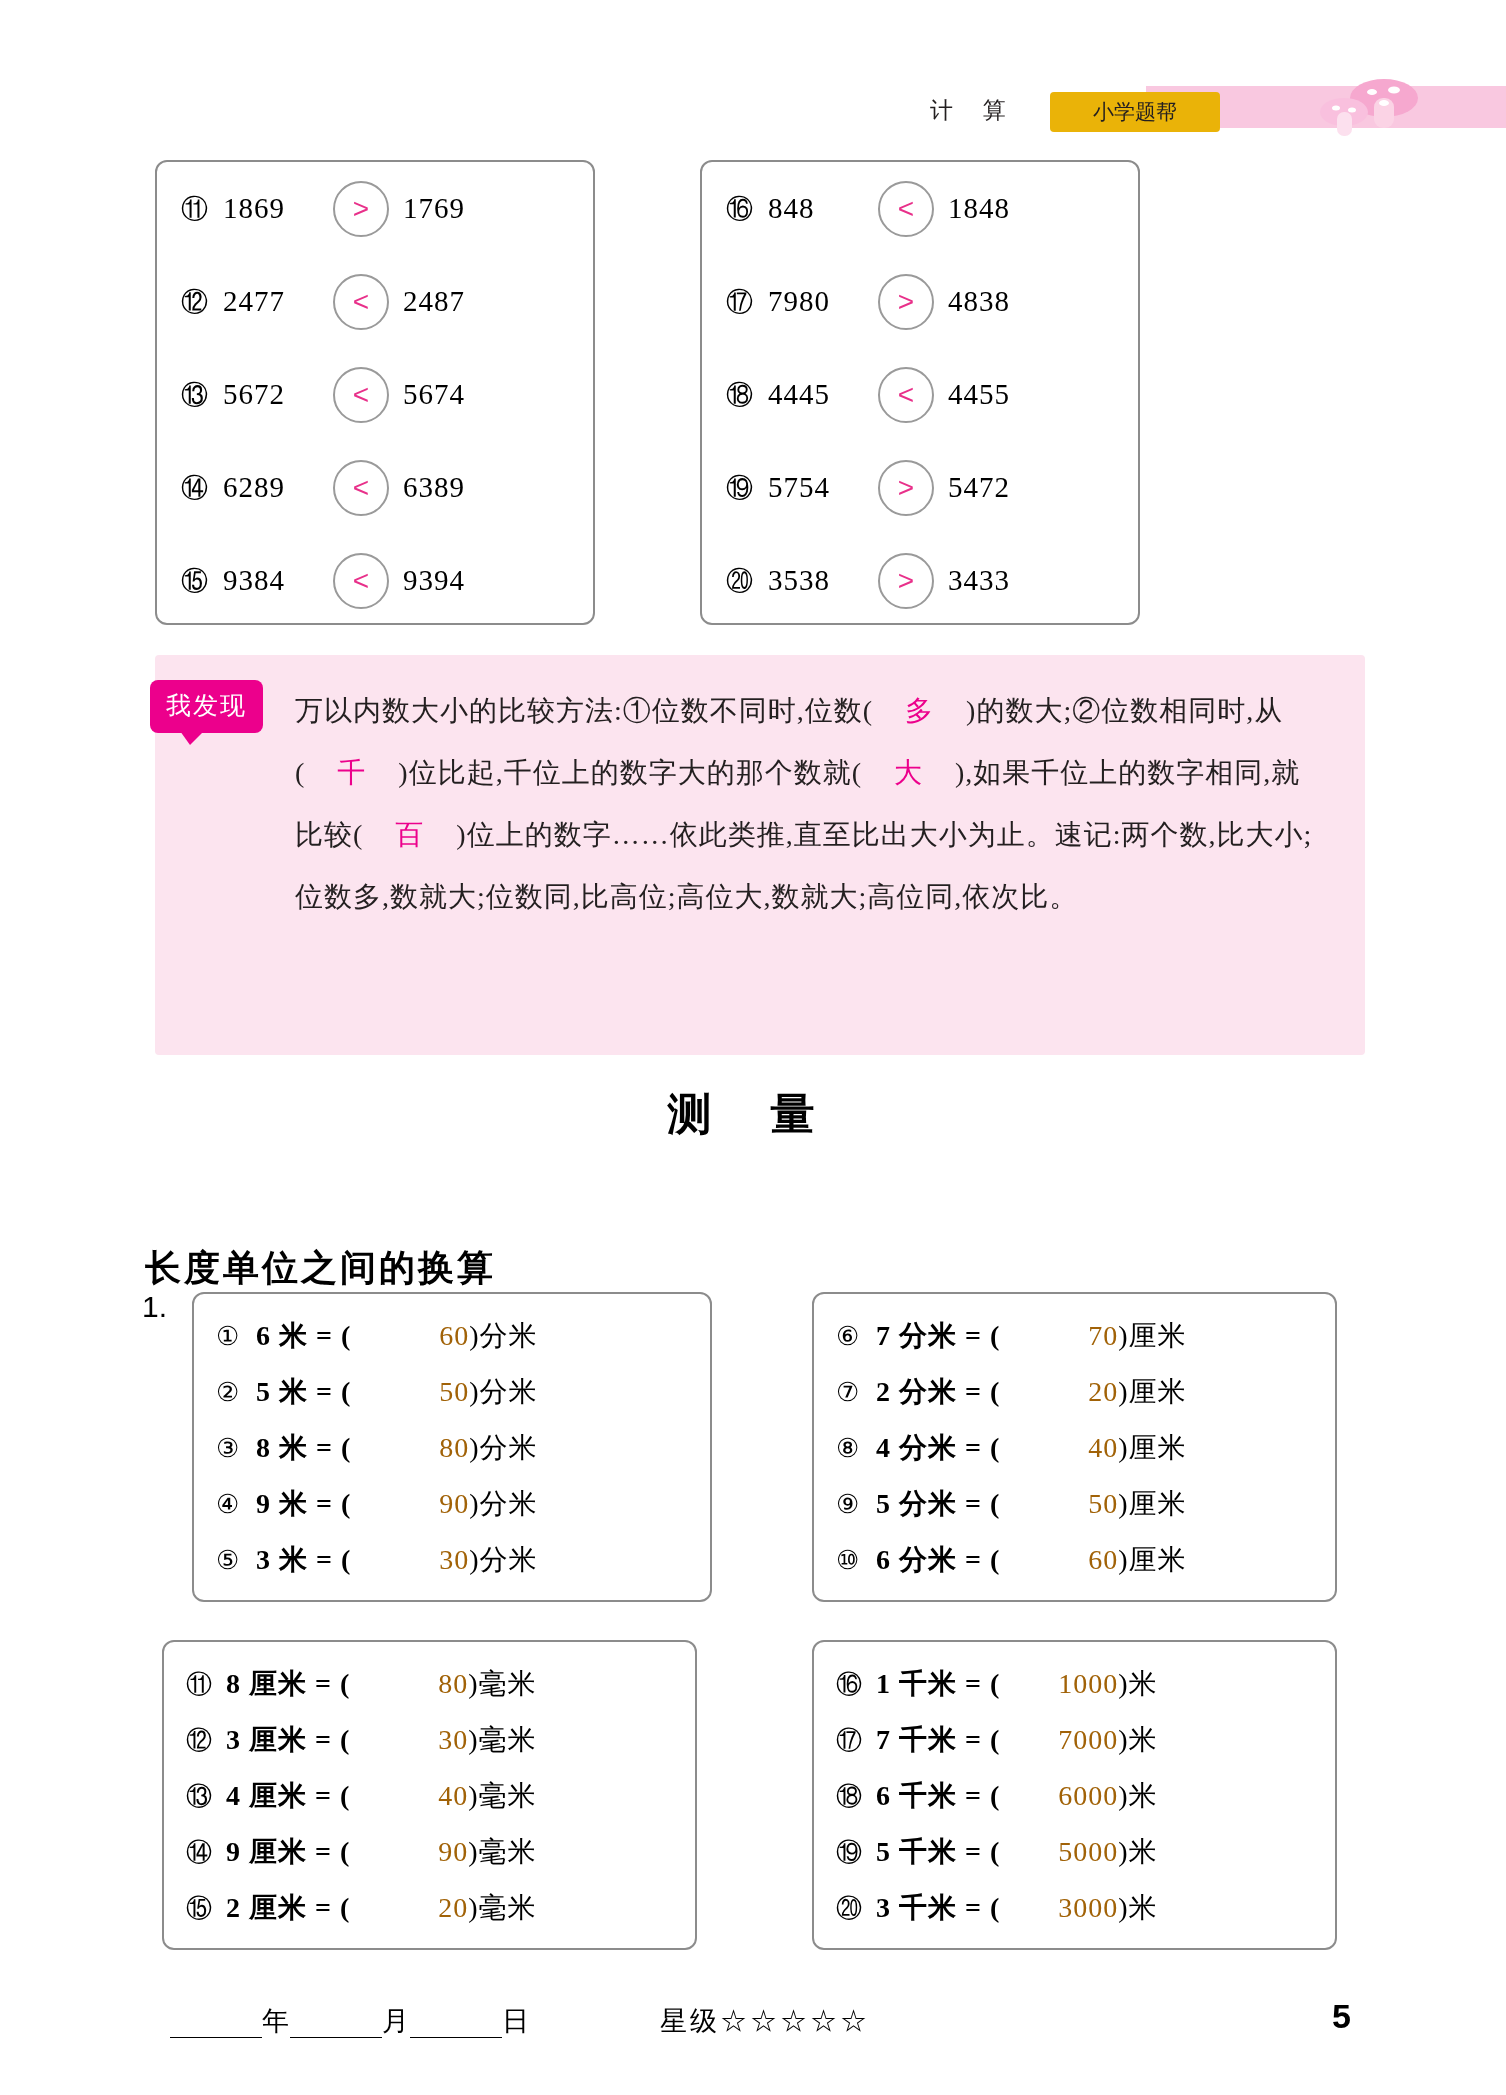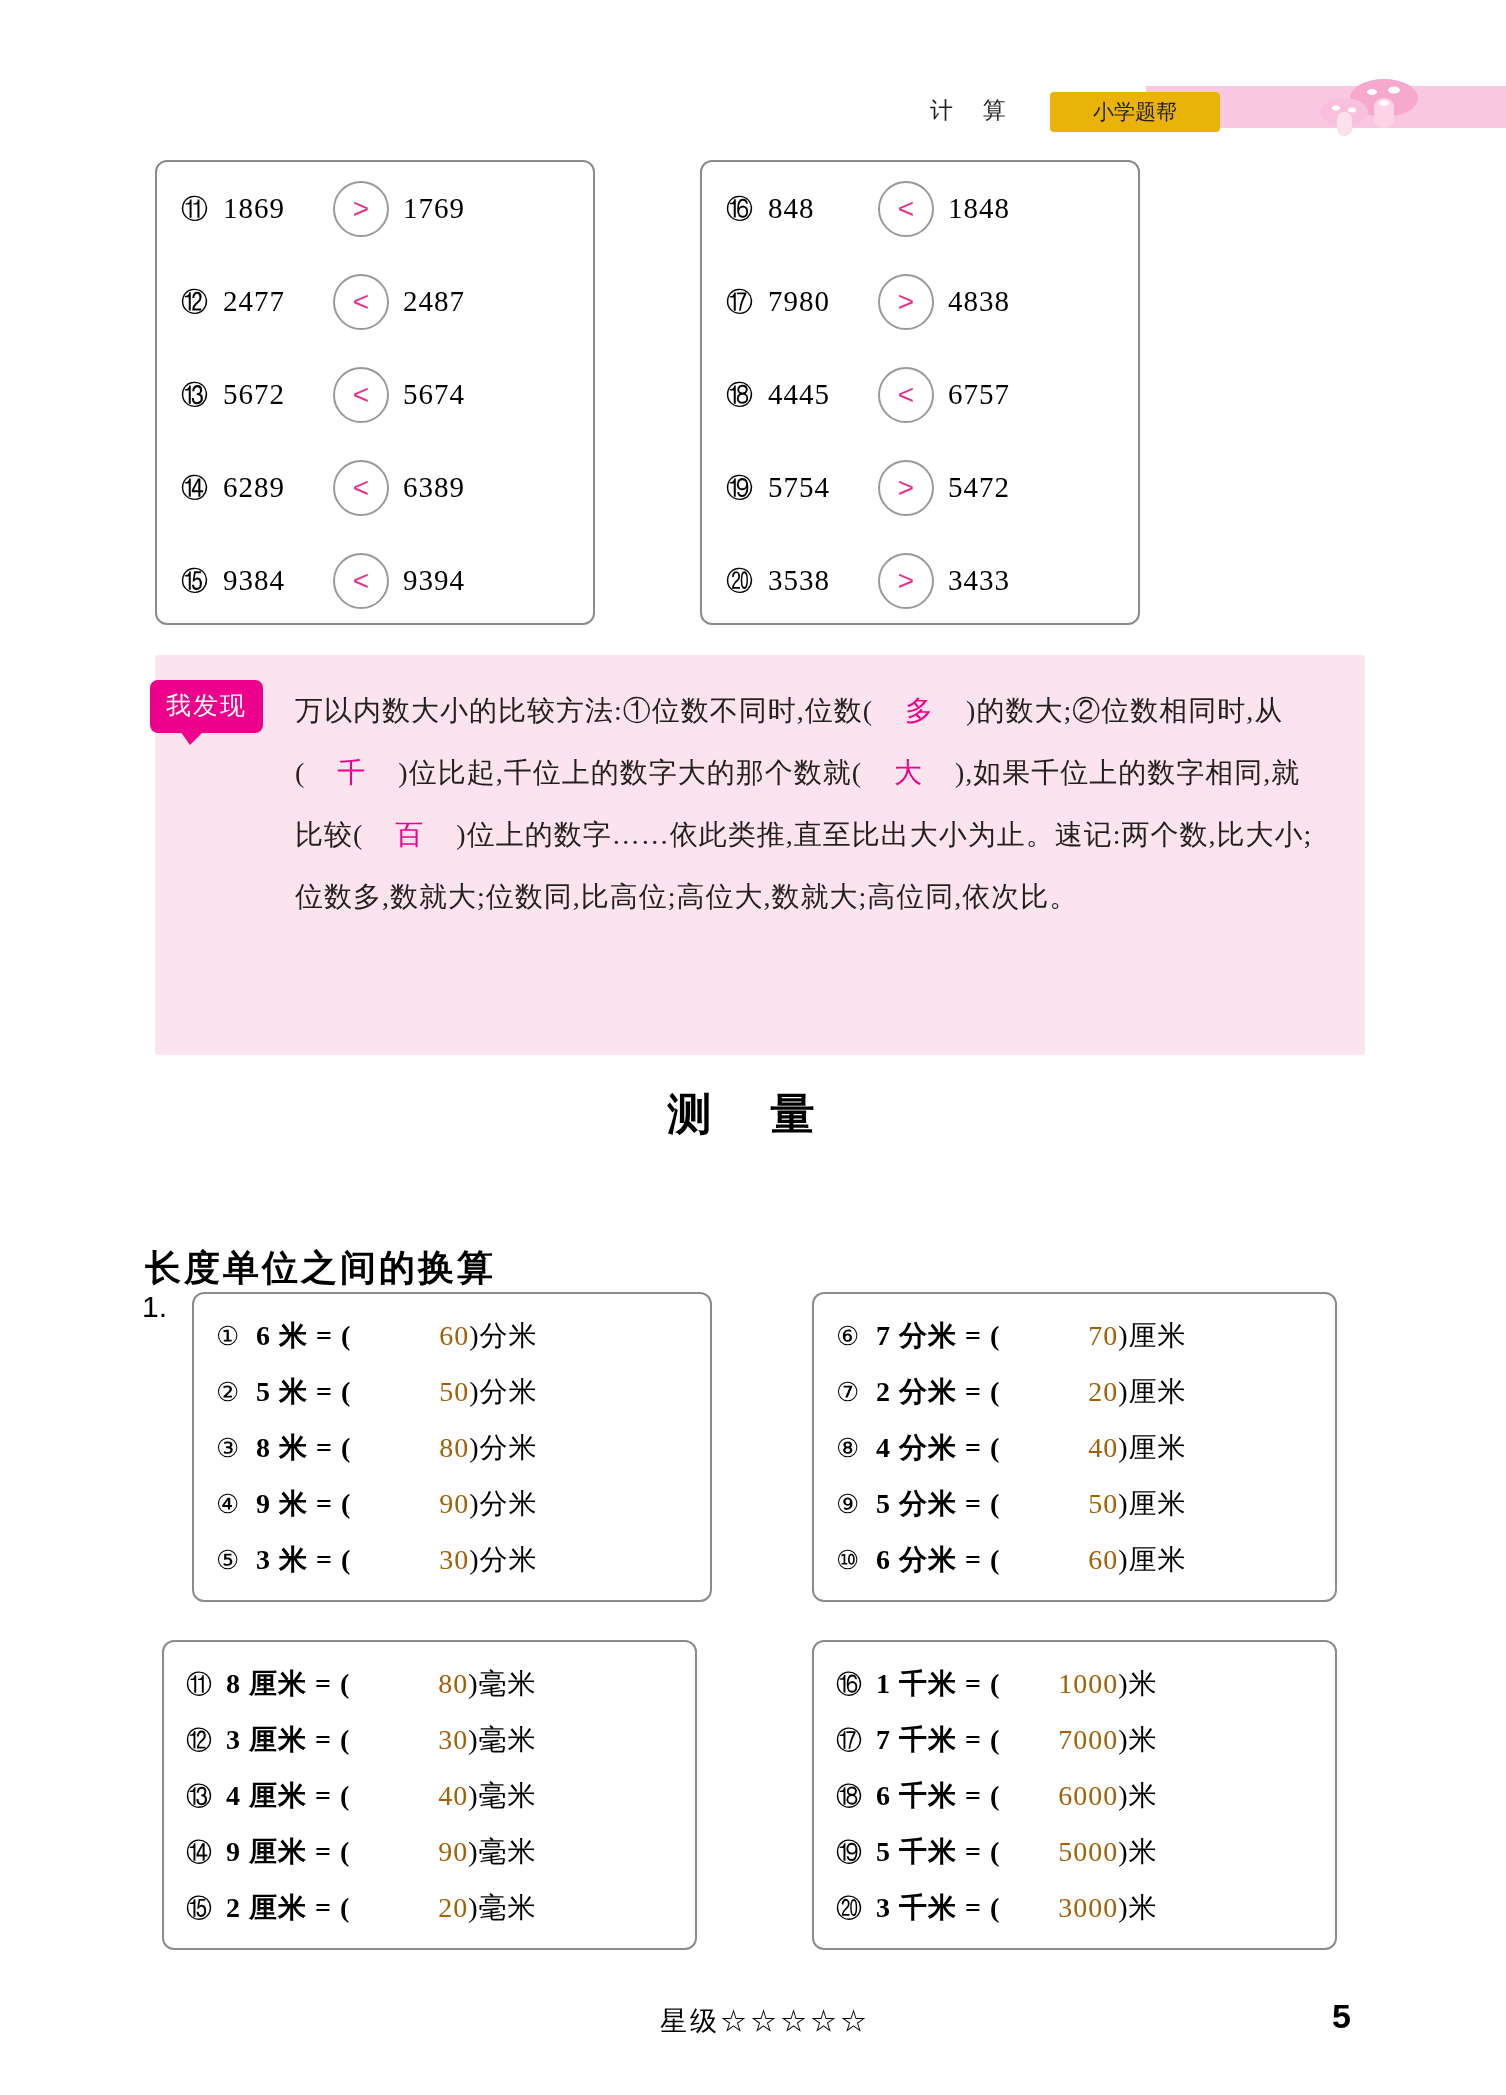--- a/index.html
+++ b/index.html
@@ -311,21 +311,21 @@
   <div class="cmp-row">
     <span class="cmp-num-label">⑰</span>
     <span class="cmp-a">7980</span>
     <span class="cmp-sign">&gt;</span>
     <span class="cmp-b">4838</span>
   </div>
   <div class="cmp-row">
     <span class="cmp-num-label">⑱</span>
     <span class="cmp-a">4445</span>
     <span class="cmp-sign">&lt;</span>
-    <span class="cmp-b">6757</span>
+    <span class="cmp-b">4455</span>
   </div>
   <div class="cmp-row">
     <span class="cmp-num-label">⑲</span>
     <span class="cmp-a">5754</span>
     <span class="cmp-sign">&gt;</span>
     <span class="cmp-b">5472</span>
   </div>
   <div class="cmp-row">
     <span class="cmp-num-label">⑳</span>
     <span class="cmp-a">3538</span>
@@ -471,17 +471,20 @@
   </div>
   <div class="conv-row">
     <span class="conv-idx">⑳</span>
     <span class="conv-left">3 千米 = (</span>
     <span class="conv-ans">3000</span>
     <span class="conv-tail">)米</span>
   </div>
 </div>
 
 <div class="footer">
+  <div class="footer-line">
+    <span class="ul u1">&nbsp;</span><span>年</span><span class="ul u2">&nbsp;</span><span>月</span><span class="ul u3">&nbsp;</span><span>日</span>
+  </div>
   <div class="footer-stars">
     <span>星级</span><span>☆☆☆☆☆</span>
   </div>
   <div class="page-no">5</div>
 </div>
 
 </body></html>

